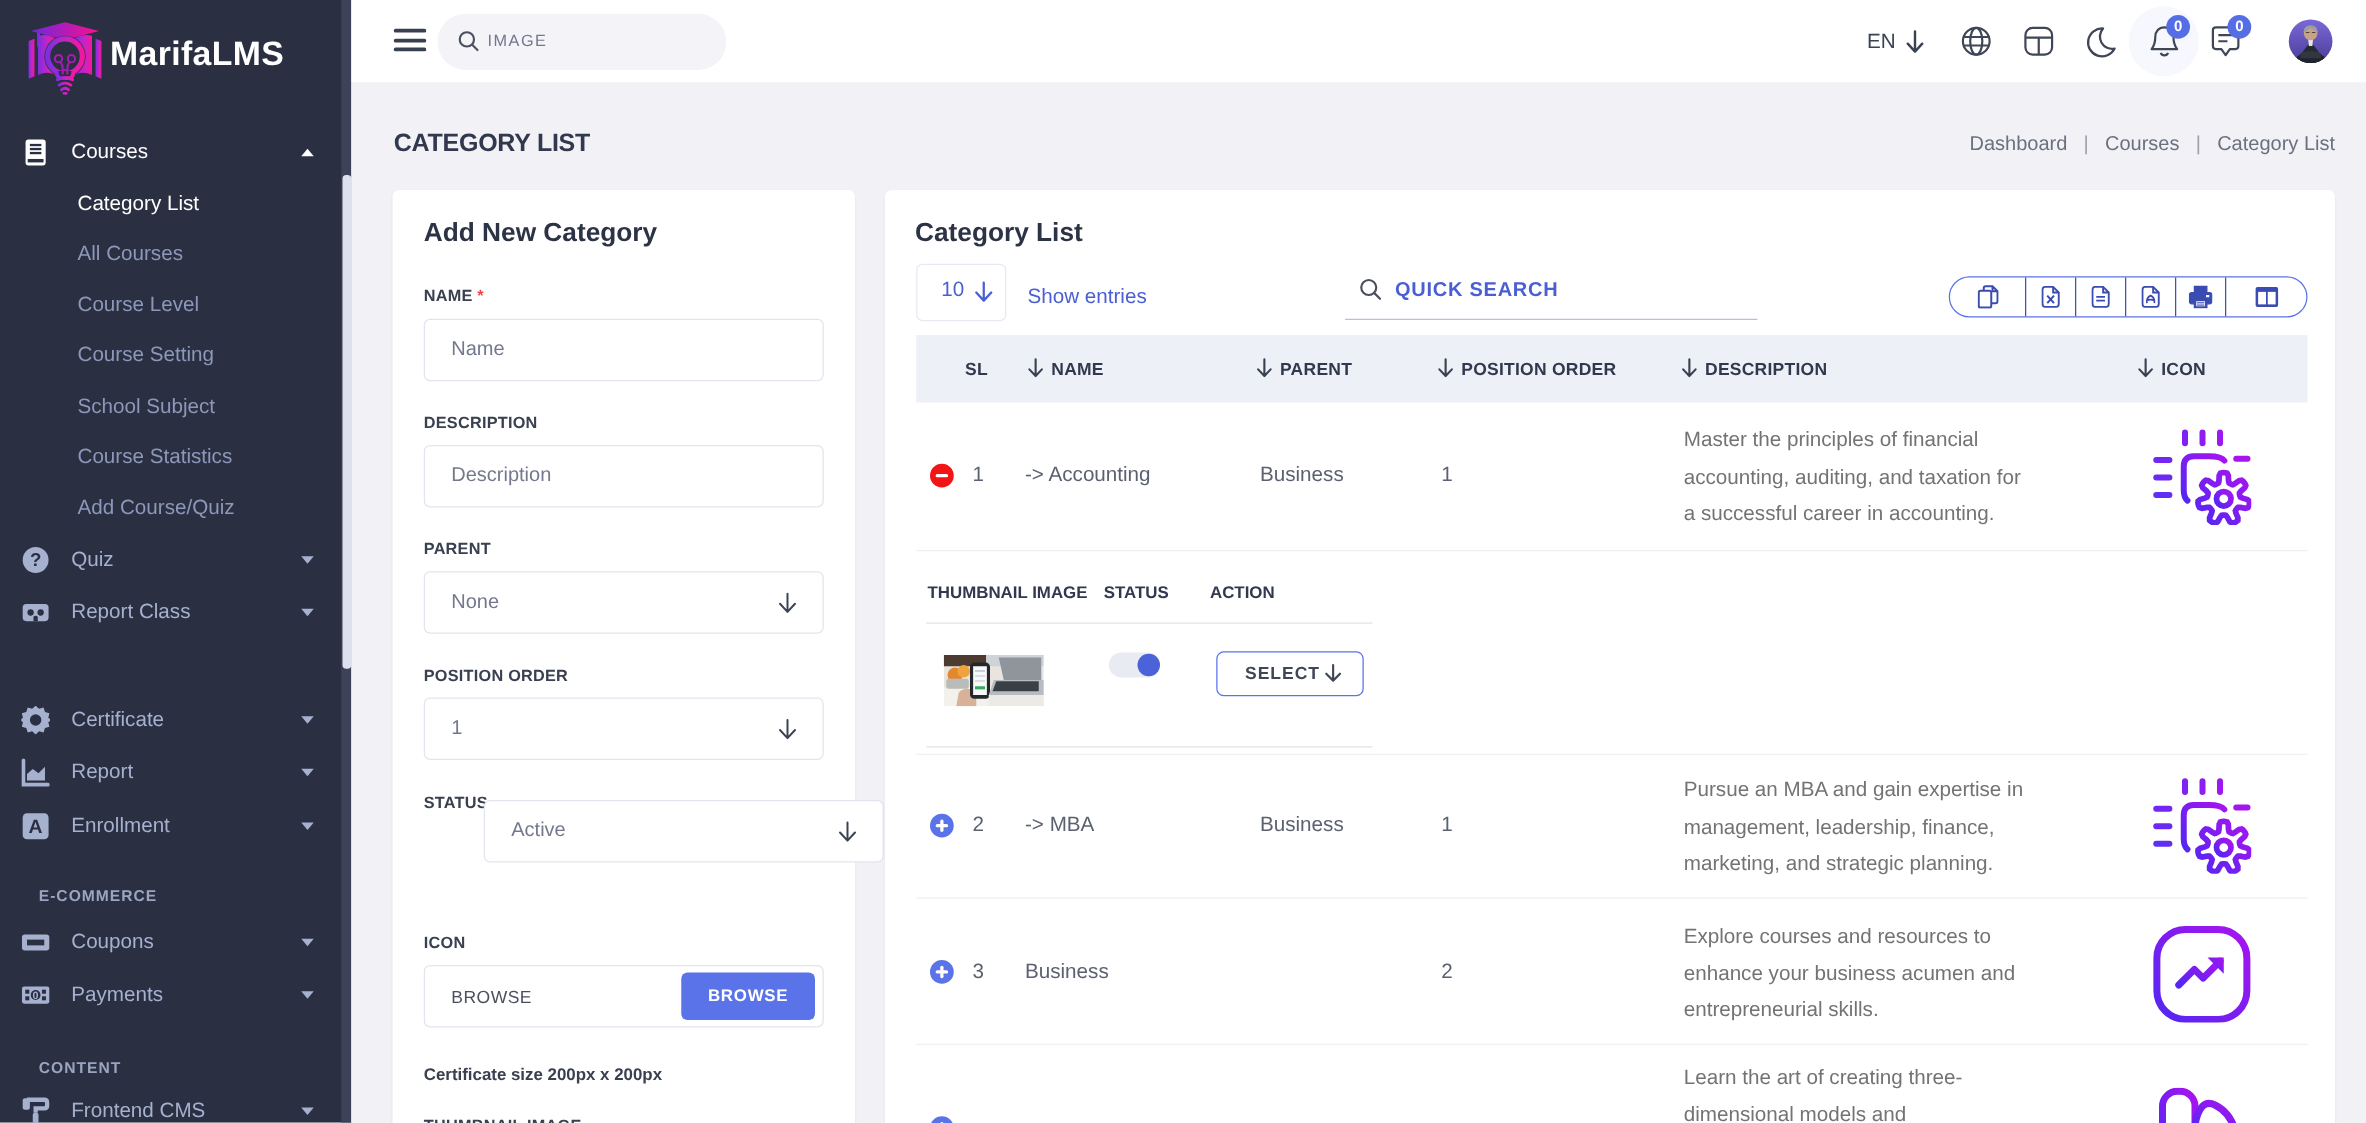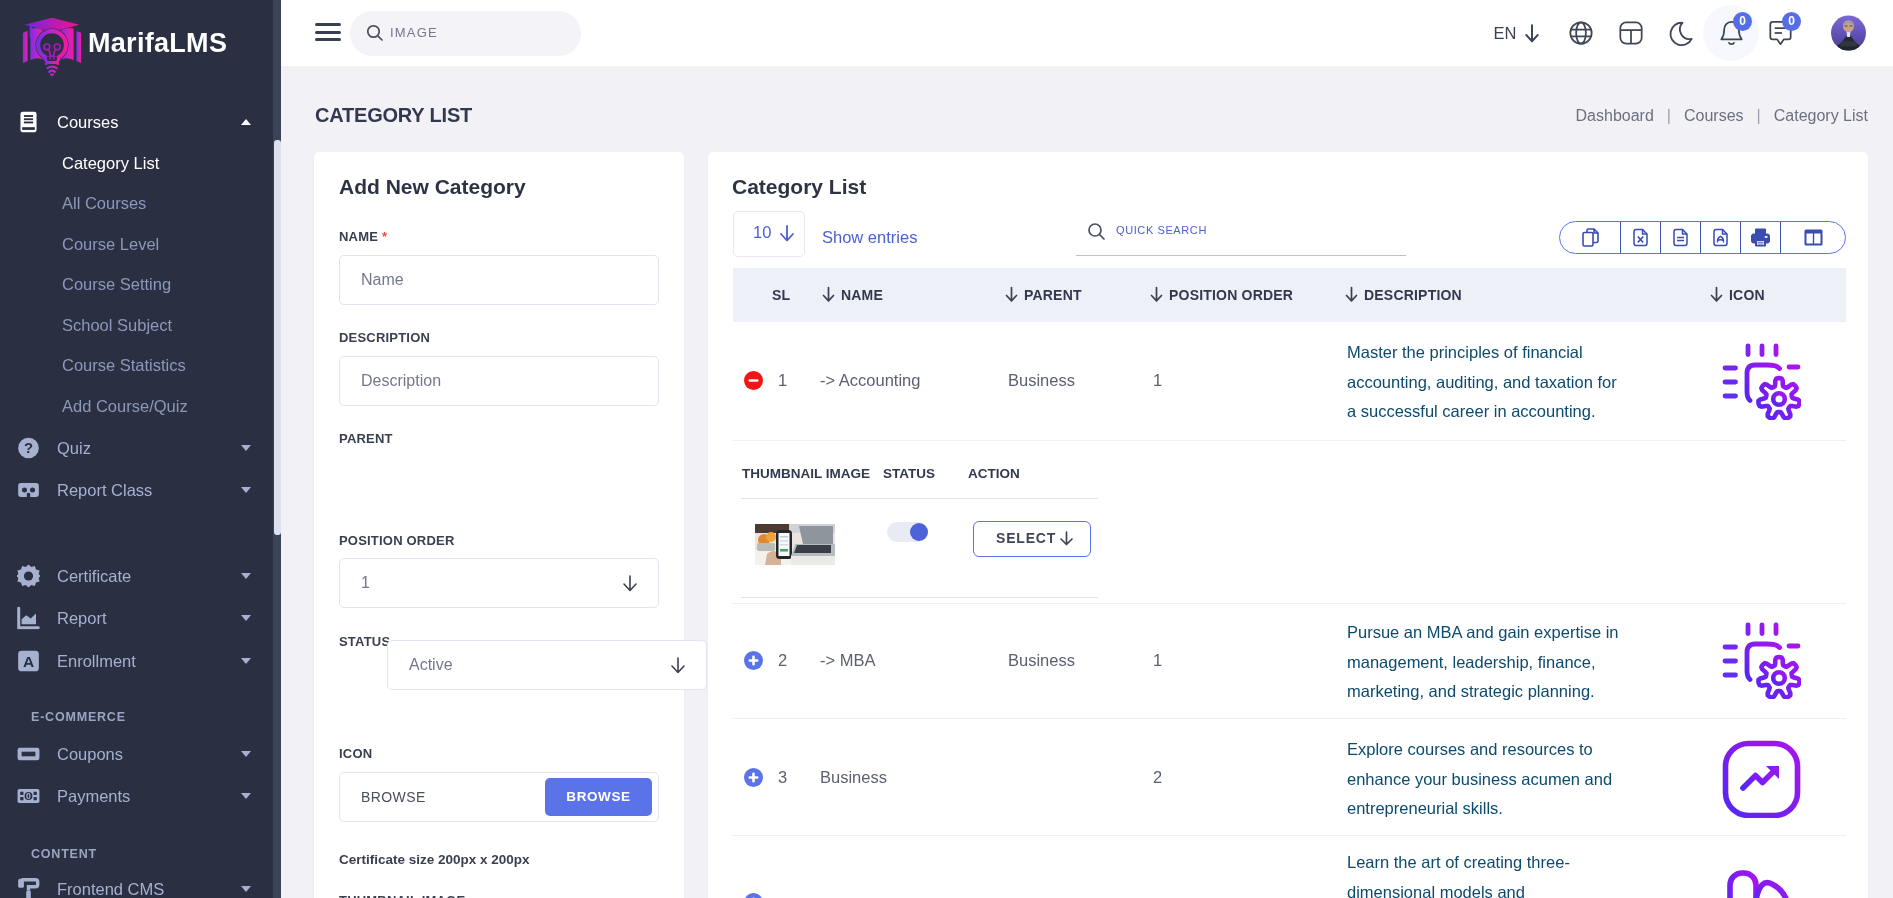--- a/index.html
+++ b/index.html
@@ -36,30 +36,30 @@
 
 .ctitle{position:absolute;left:25px;top:23px;font-size:21px;font-weight:bold;color:#2c3345;}
 .flabel{position:absolute;left:25px;font-size:13px;font-weight:bold;color:#394050;letter-spacing:0.2px;}
 .finput{position:absolute;left:25px;width:320px;height:50px;border:1px solid #e2e5ee;border-radius:5px;background:#fff;font-size:16px;color:#74788d;line-height:48px;padding-left:21px;}
 .selarrow{position:absolute;right:19px;top:15px;}
 .req{color:#f04444;}
 
 .lenbox{position:absolute;left:25px;top:59px;width:72px;height:46px;border:1px solid #e7e9f2;border-radius:5px;}
 .shents{position:absolute;left:114px;top:76px;font-size:16.5px;color:#4a5fd3;}
 .qsearch{position:absolute;left:368px;top:59px;width:330px;height:45px;border-bottom:1.5px solid #b9c0d9;}
-.qsearch .txt{position:absolute;left:33px;top:13px;font-size:11px;font-weight:normal;color:#4a5fd3;letter-spacing:0.6px;}
+.qsearch .txt{position:absolute;left:33px;top:13px;font-size:16px;font-weight:bold;color:#4a5fd3;letter-spacing:0.6px;}
 .expbar{position:absolute;left:851px;top:69px;width:287px;height:33px;border:1px solid #5b73e8;border-radius:17px;display:flex;}
 .expbar .seg{flex:0 0 40px;border-right:1px solid #3f51a8;display:flex;align-items:center;justify-content:center;}
 .expbar .seg:last-child{border-right:none;}
 .thead{position:absolute;left:25px;top:116px;width:1113px;height:54px;background:#edf0f7;}
 .th{position:absolute;top:0;height:70px;line-height:54px;font-size:14px;font-weight:bold;color:#32394e;letter-spacing:0.2px;white-space:nowrap;}
 .tharr{width:13px;height:17px;margin-right:6px;vertical-align:-3px;}
 .trow{position:absolute;left:25px;width:1113px;border-bottom:1px solid #eef0f3;}
 .cell{position:absolute;font-size:16.5px;color:#5b6170;white-space:nowrap;}
-.desc{position:absolute;left:614px;font-size:16.5px;color:#0c4a6e;line-height:29.5px;}
+.desc{position:absolute;left:614px;font-size:16.5px;color:#737373;line-height:29.5px;}
 .pmbtn{position:absolute;left:11px;width:19px;height:19px;border-radius:50%;color:#fff;text-align:center;}
 .subhead{position:absolute;font-size:13.5px;font-weight:bold;color:#32394e;letter-spacing:0;}
 </style>
 </head>
 <body>
 <div id="sidebar">
   <svg class="logo" width="62" height="64" viewBox="0 0 66 68" style="left:21px;top:14px;">
     <defs>
       <linearGradient id="lgx" x1="0" y1="0" x2="1" y2="0">
         <stop offset="0" stop-color="#7b2fe0"></stop>
@@ -261,20 +261,25 @@
 <div id="content">
   <div class="ptitle">CATEGORY LIST</div>
   <div class="bcrumb">Dashboard<span class="sep">|</span>Courses<span class="sep">|</span>Category List</div>
   <div class="card" id="cardL">
     <div class="ctitle">Add New Category</div>
     <div class="flabel" style="top:77px;">NAME <span class="req">*</span></div>
     <div class="finput" style="top:103px;">Name</div>
     <div class="flabel" style="top:178px;">DESCRIPTION</div>
     <div class="finput" style="top:204px;">Description</div>
     <div class="flabel" style="top:279px;">PARENT</div>
+    <div class="finput" style="top:305px;">None
+      <svg class="selarrow" width="18" height="20" viewBox="0 0 18 20">
+          <path d="M9 2 L9 16 M3 10 L9 16.5 L15 10" stroke="#3b4253" stroke-width="1.6" fill="none" stroke-linecap="round" stroke-linejoin="round"></path>
+        </svg>
+    </div>
     <div class="flabel" style="top:381px;">POSITION ORDER</div>
     <div class="finput" style="top:406px;">1
       <svg class="selarrow" width="18" height="20" viewBox="0 0 18 20">
           <path d="M9 2 L9 16 M3 10 L9 16.5 L15 10" stroke="#3b4253" stroke-width="1.6" fill="none" stroke-linecap="round" stroke-linejoin="round"></path>
         </svg>
     </div>
     <div class="flabel" style="top:482px;">STATUS</div>
     <div class="finput" style="top:488px;margin-left:48px;">Active
       <svg class="selarrow" width="18" height="20" viewBox="0 0 18 20">
           <path d="M9 2 L9 16 M3 10 L9 16.5 L15 10" stroke="#3b4253" stroke-width="1.6" fill="none" stroke-linecap="round" stroke-linejoin="round"></path>

